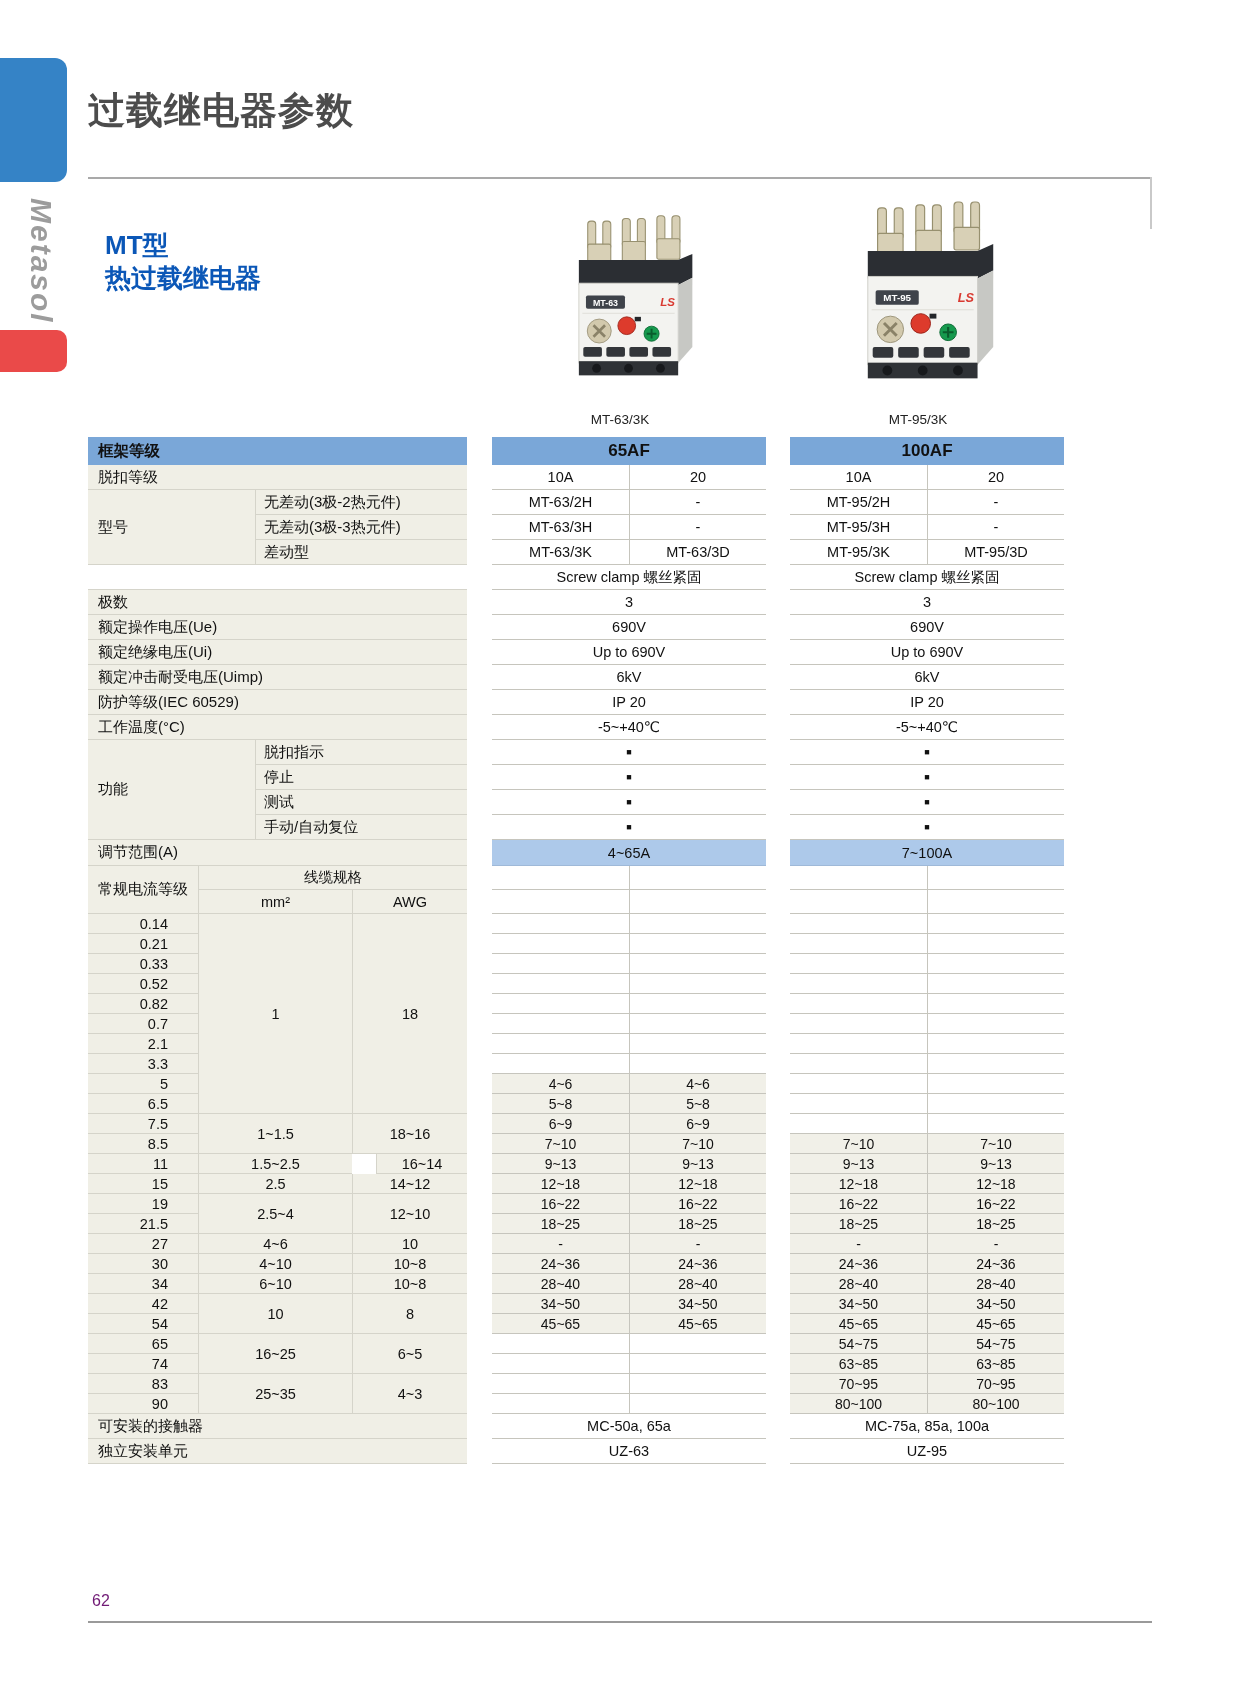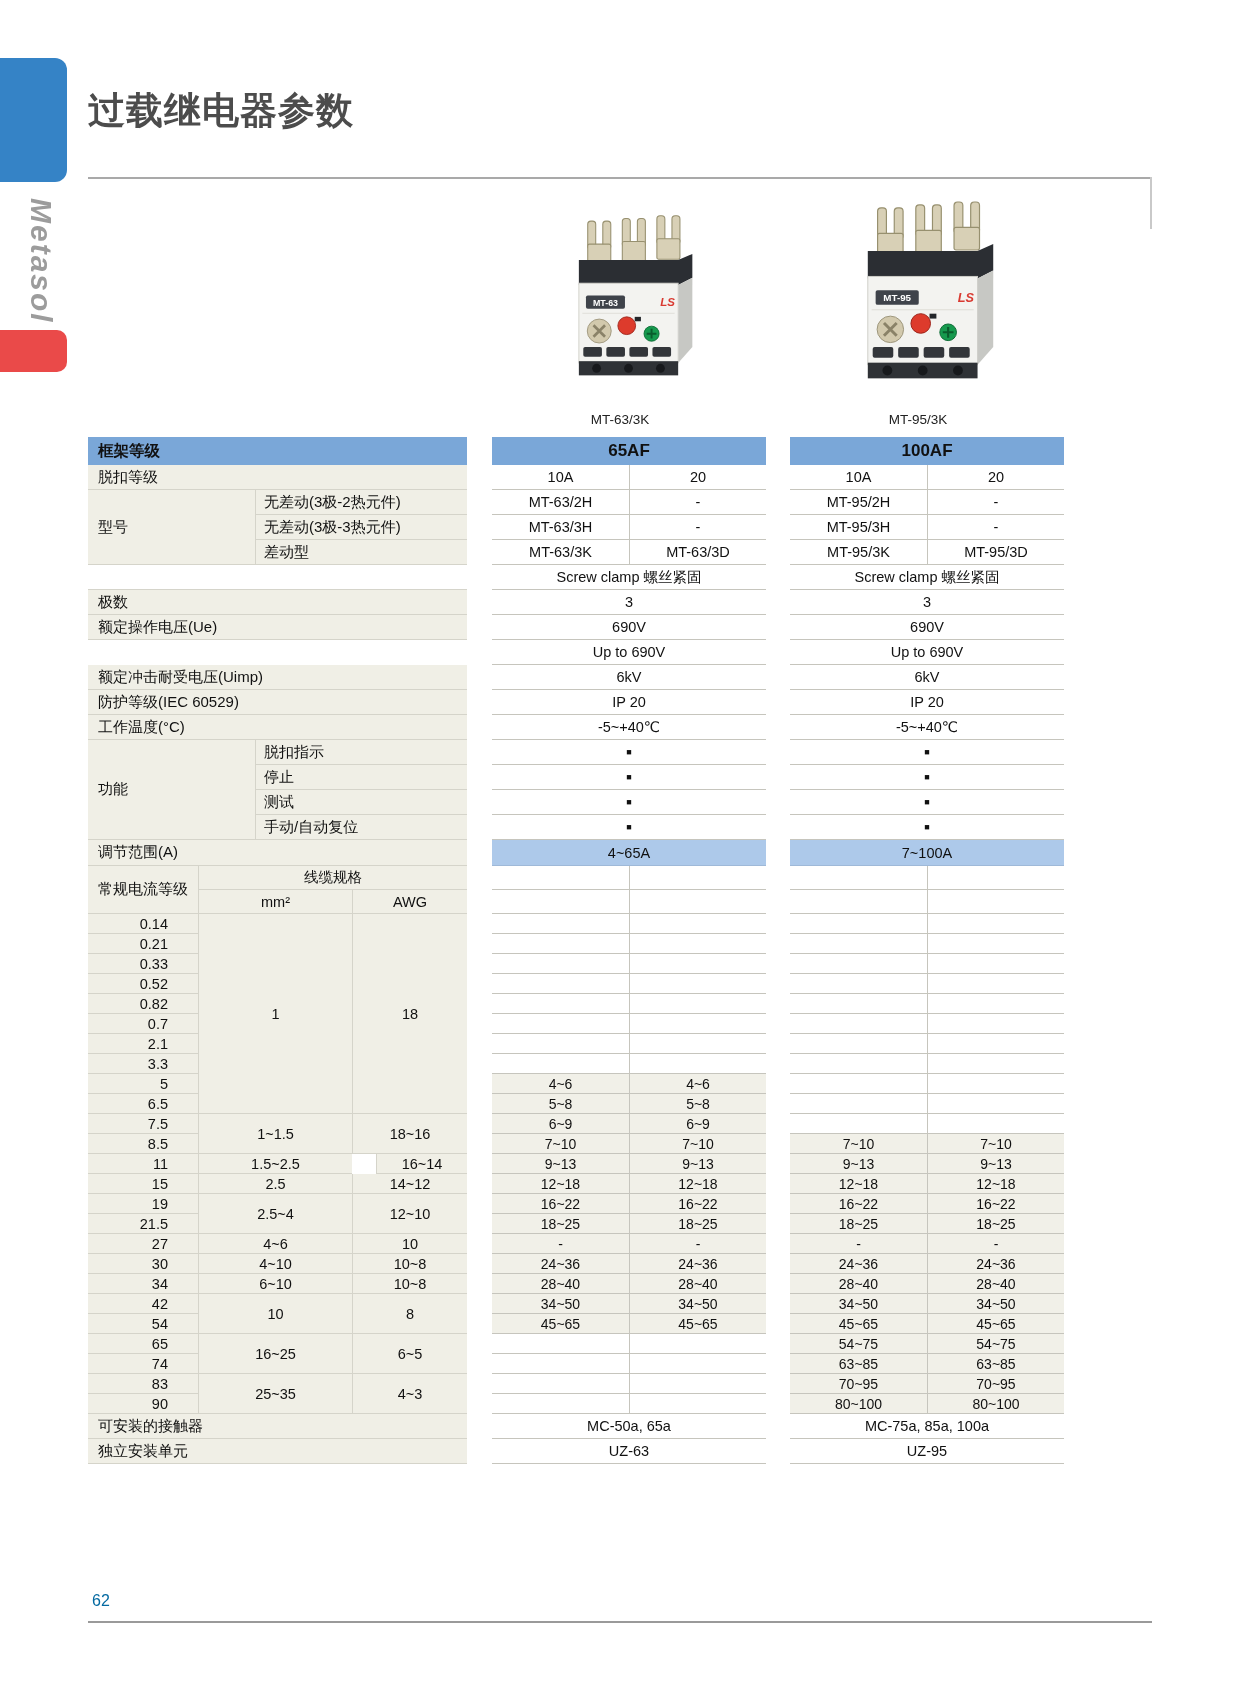--- a/index.html
+++ b/index.html
@@ -30,33 +30,37 @@
   .lt-num{background:#f0efe6;border-bottom:1px solid #d5d4ca;justify-content:flex-end;padding-right:30px;font-size:14.5px;}
   .lt-merge{background:#f0efe6;border-bottom:1px solid #d5d4ca;border-left:1px solid #d5d4ca;justify-content:center;font-size:14.5px;}
   .lt-mid{justify-content:center;padding-left:0;}
   .ft-head{background:#7aa7d8;font-weight:700;font-size:17px;justify-content:center;}
   .ft-cell{background:#fff;border-bottom:1px solid #c6c5bd;justify-content:center;font-size:14.5px;}
   .ft-sq{font-size:9px;}
   .ft-range{background:#adc9ea;border-bottom:1px solid #9fb9d8;justify-content:center;font-size:14.5px;}
   .ft-cur{background:#fff;border-bottom:1px solid #c6c5bd;justify-content:center;font-size:14px;}
   .filled{background:#f1f0e8;}
   .divL{border-left:1px solid #c6c5bd;}
-  .pagenum{position:absolute;left:92px;top:1592px;font-size:16px;color:#0369a1;}
+  .pagenum{position:absolute;left:92px;top:1592px;font-size:16px;color:#701a75;}
   .footer-rule{position:absolute;left:88px;top:1621px;width:1064px;height:2px;background:#9a9a9a;}
 </style>
 </head>
 <body>
 
 <div id="page">
   <div class="blue-block"></div>
   <div class="brand">Metasol</div>
   <div class="red-block"></div>
   <h1 class="title">过载继电器参数</h1>
   <div class="rule-h"></div>
   <div class="rule-v"></div>
+  <div class="subtitle">
+    <div>MT型</div>
+    <div>热过载继电器</div>
+  </div>
 
   <figure class="relay r1">
     <svg viewBox="0 0 150 185">
       <defs>
           <g id="forkA">
             <rect x="0" y="0" width="9" height="32" rx="3.5"></rect>
             <rect x="17" y="0" width="9" height="32" rx="3.5"></rect>
             <rect x="0" y="26" width="26" height="23" rx="2"></rect>
           </g>
         </defs>
@@ -141,20 +145,21 @@
   <div id="left-table" class="grid" style="grid-template-rows: 28px 25px 25px 25px 25px 25px 25px 25px 25px 25px 25px 25px 25px 25px 25px 25px 26px 24px 24px 20px 20px 20px 20px 20px 20px 20px 20px 20px 20px 20px 20px 20px 20px 20px 20px 20px 20px 20px 20px 20px 20px 20px 20px 20px 25px 25px;">
       <div class="cell lt-head" style="grid-area: 1 / 1 / auto / -1;">框架等级</div>
       <div class="cell lt-cell" style="grid-area: 3 / 1 / span 3 / 3;">型号</div>
       <div class="cell lt-cell" style="grid-area: 2 / 1 / auto / -1;">脱扣等级</div>
       <div class="cell lt-sub" style="grid-area: 3 / 3 / auto / -1;">无差动(3极-2热元件)</div>
       <div class="cell lt-sub" style="grid-area: 4 / 3 / auto / -1;">无差动(3极-3热元件)</div>
       <div class="cell lt-sub" style="grid-area: 5 / 3 / auto / -1;">差动型</div>
       <div class="cell lt-cell" style="grid-area: 6 / 1 / auto / -1; margin-top: 24px;">端子类型</div>
       <div class="cell lt-cell" style="grid-area: 7 / 1 / auto / -1;">极数</div>
       <div class="cell lt-cell" style="grid-area: 8 / 1 / auto / -1;">额定操作电压(Ue)</div>
+      <div class="cell lt-cell" style="grid-area: 9 / 1 / auto / -1;">额定绝缘电压(Ui)</div>
       <div class="cell lt-cell" style="grid-area: 10 / 1 / auto / -1;">额定冲击耐受电压(Uimp)</div>
       <div class="cell lt-cell" style="grid-area: 11 / 1 / auto / -1;">防护等级(IEC 60529)</div>
       <div class="cell lt-cell" style="grid-area: 12 / 1 / auto / -1;">工作温度(°C)</div>
       <div class="cell lt-cell" style="grid-area: 13 / 1 / span 4 / 3;">功能</div>
       <div class="cell lt-sub" style="grid-area: 13 / 3 / auto / -1;">脱扣指示</div>
       <div class="cell lt-sub" style="grid-area: 14 / 3 / auto / -1;">停止</div>
       <div class="cell lt-sub" style="grid-area: 15 / 3 / auto / -1;">测试</div>
       <div class="cell lt-sub" style="grid-area: 16 / 3 / auto / -1;">手动/自动复位</div>
       <div class="cell lt-cell" style="grid-area: 17 / 1 / auto / -1;">调节范围(A)</div>
       <div class="cell lt-cell lt-mid" style="grid-area: 18 / 1 / span 2;">常规电流等级</div>

